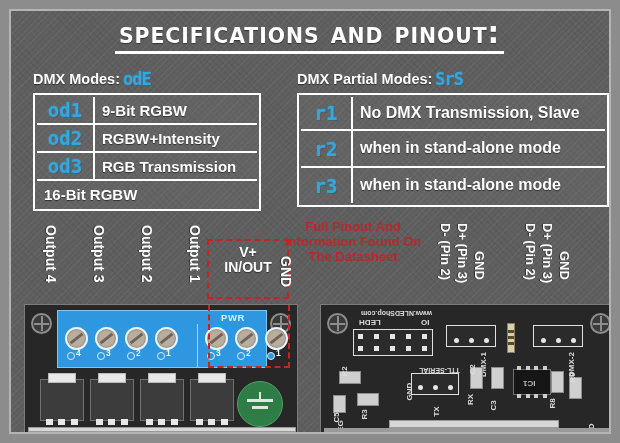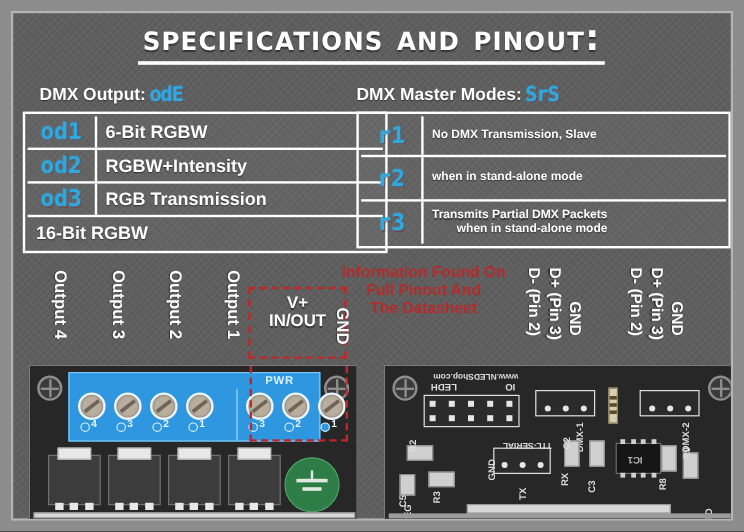--- a/index.html
+++ b/index.html
@@ -89,30 +89,30 @@
   .desc-cell{
     flex:1 1 auto;
     display:flex;align-items:center;
     color:#ffffff;
     font-weight:bold;
     padding-left:7px;
     box-sizing:border-box;
     text-shadow:0 1px 1px rgba(0,0,0,.5);
   }
 
-  #tbl-modes{left:8px;top:82px;width:304px;}
+  #tbl-modes{left:22px;top:82px;width:228px;}
   #tbl-modes .code-cell{width:58px;}
   #tbl-modes .row{height:26px;}
   #tbl-modes .desc-cell{font-size:15px;}
 
   #tbl-master{left:286px;top:82px;width:312px;}
   #tbl-master .code-cell{width:52px;}
   #tbl-master .row{height:35px;}
   #tbl-master .row.r1{height:32px;}
-  #tbl-master .desc-cell{font-size:10px;line-height:1.02;text-align:right;}
+  #tbl-master .desc-cell{font-size:16px;line-height:1.02;}
   #tbl-master .desc-cell span{display:block;}
 
   
   .vlabel{
     position:absolute;
     color:#ffffff;
     font-weight:bold;
     font-size:14px;
     white-space:nowrap;
     transform-origin:left top;
@@ -245,49 +245,49 @@
 <body>
 
 <div id="page">
   <div id="inner">
 
     <div class="title-wrap">
       <span class="title">Specifications and Pinout:</span>
     </div>
 
     <div class="sec-head" style="left:22px;top:58px;">
-      <span>DMX Output:</span><span class="led">odE</span>
+      <span>DMX Modes:</span><span class="led">odE</span>
     </div>
 
     <div class="tbl" id="tbl-modes">
       <div class="row">
         <div class="code-cell">
             <span class="led">od1</span>
           </div>
-        <div class="desc-cell">6-Bit RGBW</div>
+        <div class="desc-cell">9-Bit RGBW</div>
       </div>
       <div class="row">
         <div class="code-cell">
             <span class="led">od2</span>
           </div>
         <div class="desc-cell">RGBW+Intensity</div>
       </div>
       <div class="row">
         <div class="code-cell">
             <span class="led">od3</span>
           </div>
         <div class="desc-cell">RGB Transmission</div>
       </div>
       <div class="row">
         <div class="desc-cell">16-Bit RGBW</div>
       </div>
     </div>
 
     <div class="sec-head" style="left:286px;top:58px;">
-      <span>DMX Master Modes:</span><span class="led">SrS</span>
+      <span>DMX Partial Modes:</span><span class="led">SrS</span>
     </div>
 
     <div class="tbl" id="tbl-master">
       <div class="row r1">
         <div class="code-cell">
             <span class="led">r1</span>
           </div>
         <div class="desc-cell">
           <div>
             <span>No DMX Transmission, Slave</span>
@@ -303,43 +303,42 @@
             <span>when in stand-alone mode</span>
           </div>
         </div>
       </div>
       <div class="row">
         <div class="code-cell">
             <span class="led">r3</span>
           </div>
         <div class="desc-cell">
           <div>
-            <span>Transmits Partial DMX Packets</span>
             <span>when in stand-alone mode</span>
           </div>
         </div>
       </div>
     </div>
 
     <div class="vlabel" style="left:48px;top:214px;">Output 4</div>
     <div class="vlabel" style="left:96px;top:214px;">Output 3</div>
     <div class="vlabel" style="left:144px;top:214px;">Output 2</div>
     <div class="vlabel" style="left:192px;top:214px;">Output 1</div>
 
     <div class="dashbox" style="left:196px;top:228px;width:82px;height:60px;"></div>
     <div class="hlabel" style="left:200px;top:234px;width:74px;">
       <div>V+</div>
       <div>IN/OUT</div>
     </div>
 
     <div class="vlabel" style="left:283px;top:245px;">GND</div>
 
     <div class="red-note" style="left:252px;top:209px;width:180px;">
+      <div>Full Pinout And</div>
       <div>Information Found On</div>
-      <div>Full Pinout And</div>
       <div>The Datasheet</div>
     </div>
 
     <div class="vlabel" style="left:442px;top:212px;font-size:13px;">D- (Pin 2)</div>
     <div class="vlabel" style="left:459px;top:212px;font-size:13px;">D+ (Pin 3)</div>
     <div class="vlabel" style="left:476px;top:240px;font-size:13px;">GND</div>
 
     <div class="vlabel" style="left:527px;top:212px;font-size:13px;">D- (Pin 2)</div>
     <div class="vlabel" style="left:544px;top:212px;font-size:13px;">D+ (Pin 3)</div>
     <div class="vlabel" style="left:561px;top:240px;font-size:13px;">GND</div>

